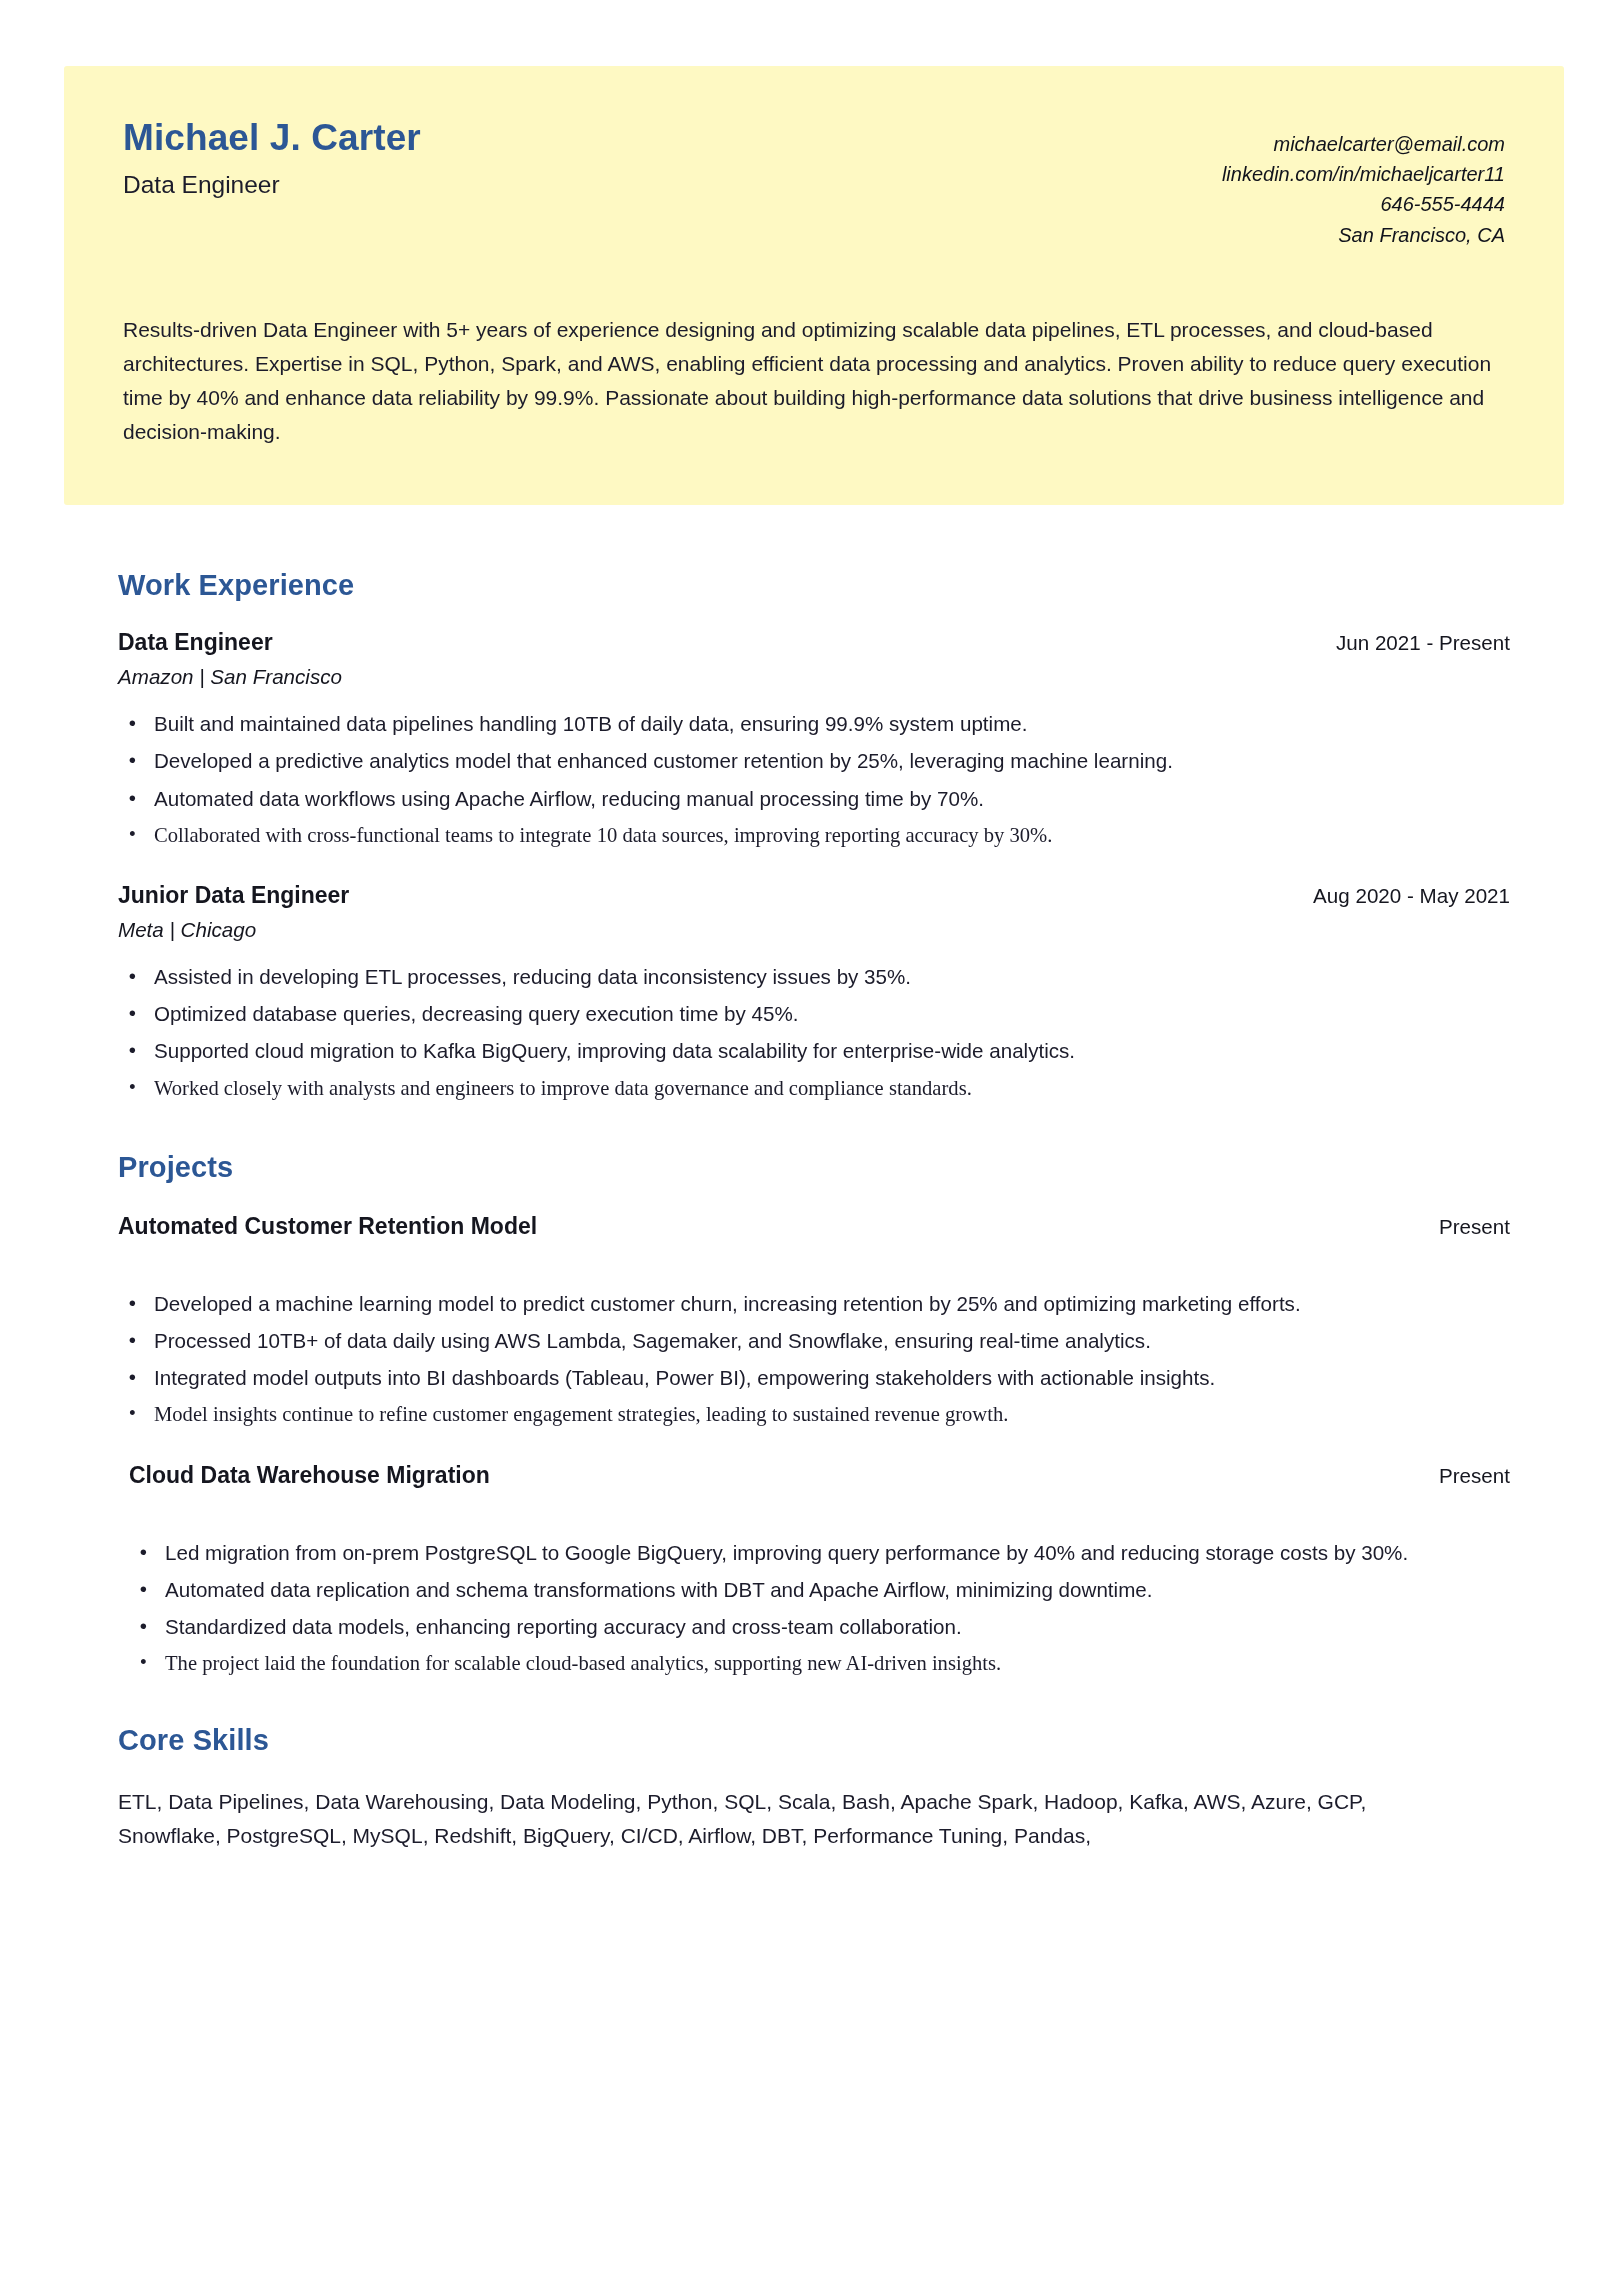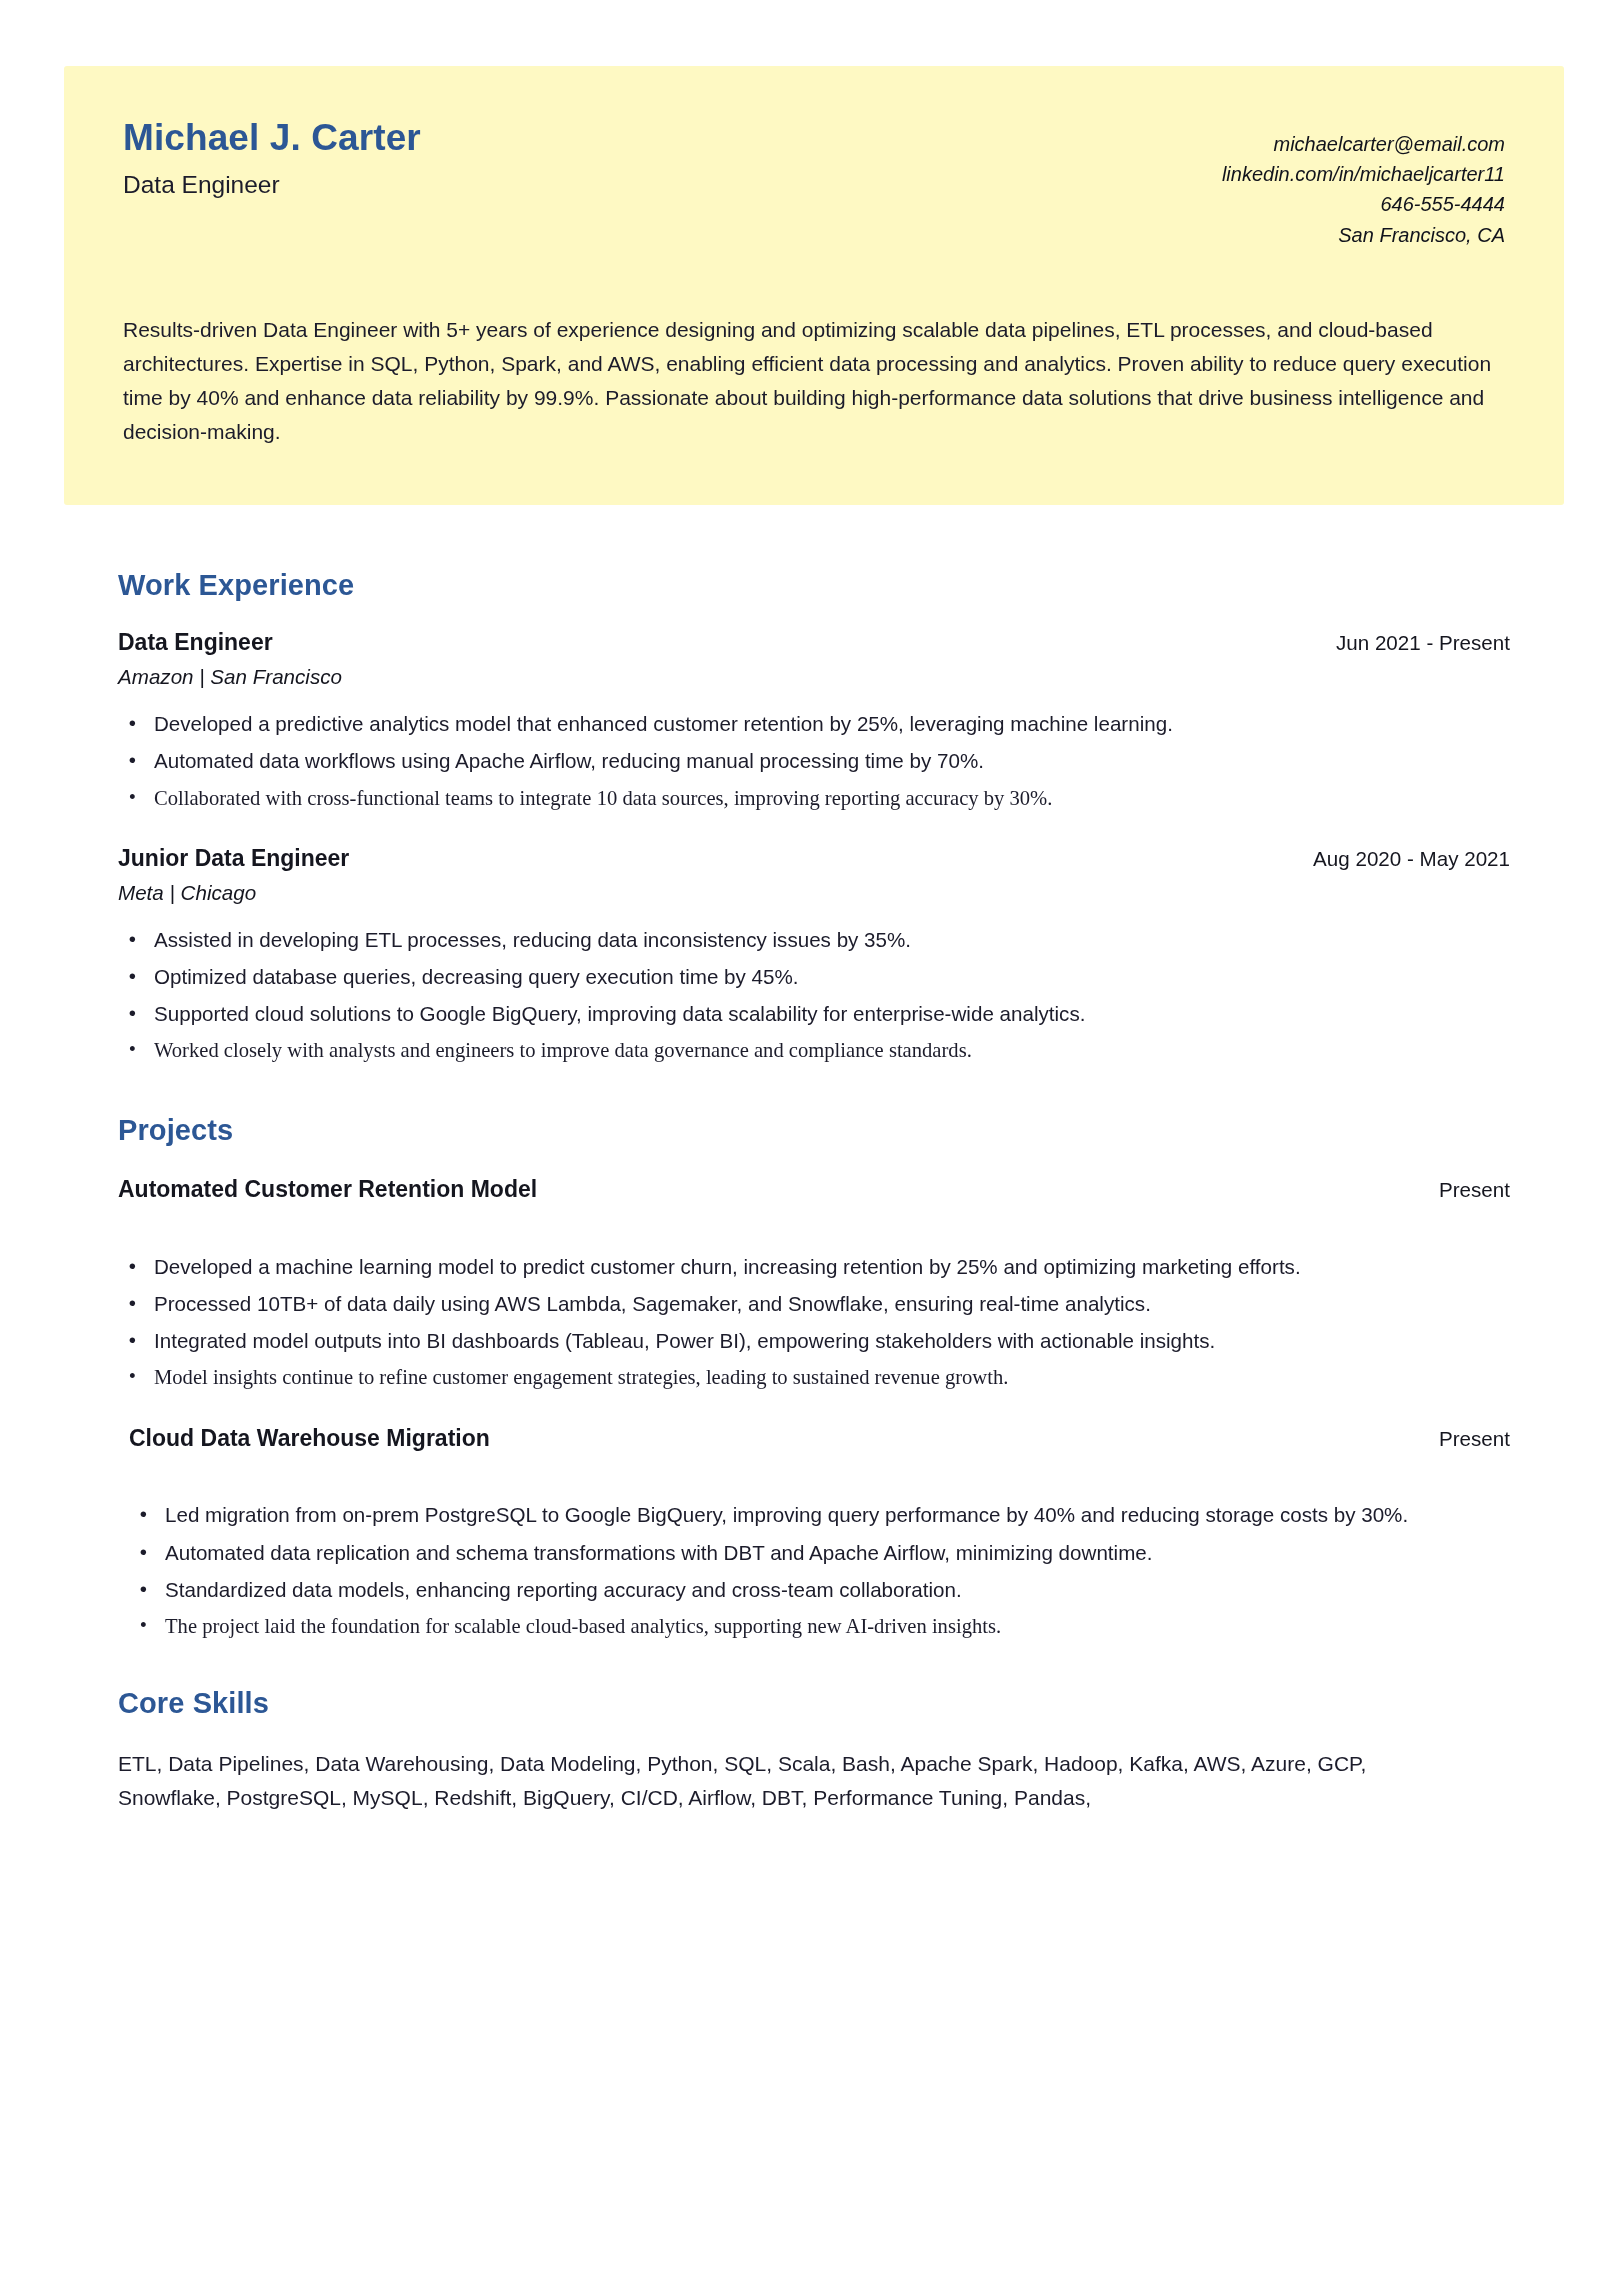--- a/index.html
+++ b/index.html
@@ -205,36 +205,37 @@
     <div class="section section-work">
       <div class="section-title">Work Experience</div>
 
       <div class="entry">
         <div class="entry-header">
           <div class="entry-role">Data Engineer</div>
           <div class="entry-date">Jun 2021 - Present</div>
         </div>
         <div class="entry-meta">Amazon | San Francisco</div>
         <ul class="bullets">
+          <li>Built and maintained data pipelines handling 10TB of daily data, ensuring 99.9% system uptime.</li>
           <li>Developed a predictive analytics model that enhanced customer retention by 25%, leveraging machine learning.</li>
           <li>Automated data workflows using Apache Airflow, reducing manual processing time by 70%.</li>
           <li>Collaborated with cross-functional teams to integrate 10 data sources, improving reporting accuracy by 30%.</li>
         </ul>
       </div>
 
       <div class="entry" style="margin-top:30px;">
         <div class="entry-header">
           <div class="entry-role">Junior Data Engineer</div>
           <div class="entry-date">Aug 2020 - May 2021</div>
         </div>
         <div class="entry-meta">Meta | Chicago</div>
         <ul class="bullets">
           <li>Assisted in developing ETL processes, reducing data inconsistency issues by 35%.</li>
           <li>Optimized database queries, decreasing query execution time by 45%.</li>
-          <li>Supported cloud solutions to Google BigQuery, improving data scalability for enterprise-wide analytics.</li>
+          <li>Supported cloud migration to Kafka BigQuery, improving data scalability for enterprise-wide analytics.</li>
           <li>Worked closely with analysts and engineers to improve data governance and compliance standards.</li>
         </ul>
       </div>
     </div>
 
     <div class="section section-projects">
       <div class="section-title">Projects</div>
 
       <div class="entry entry-projects">
         <div class="entry-header">

